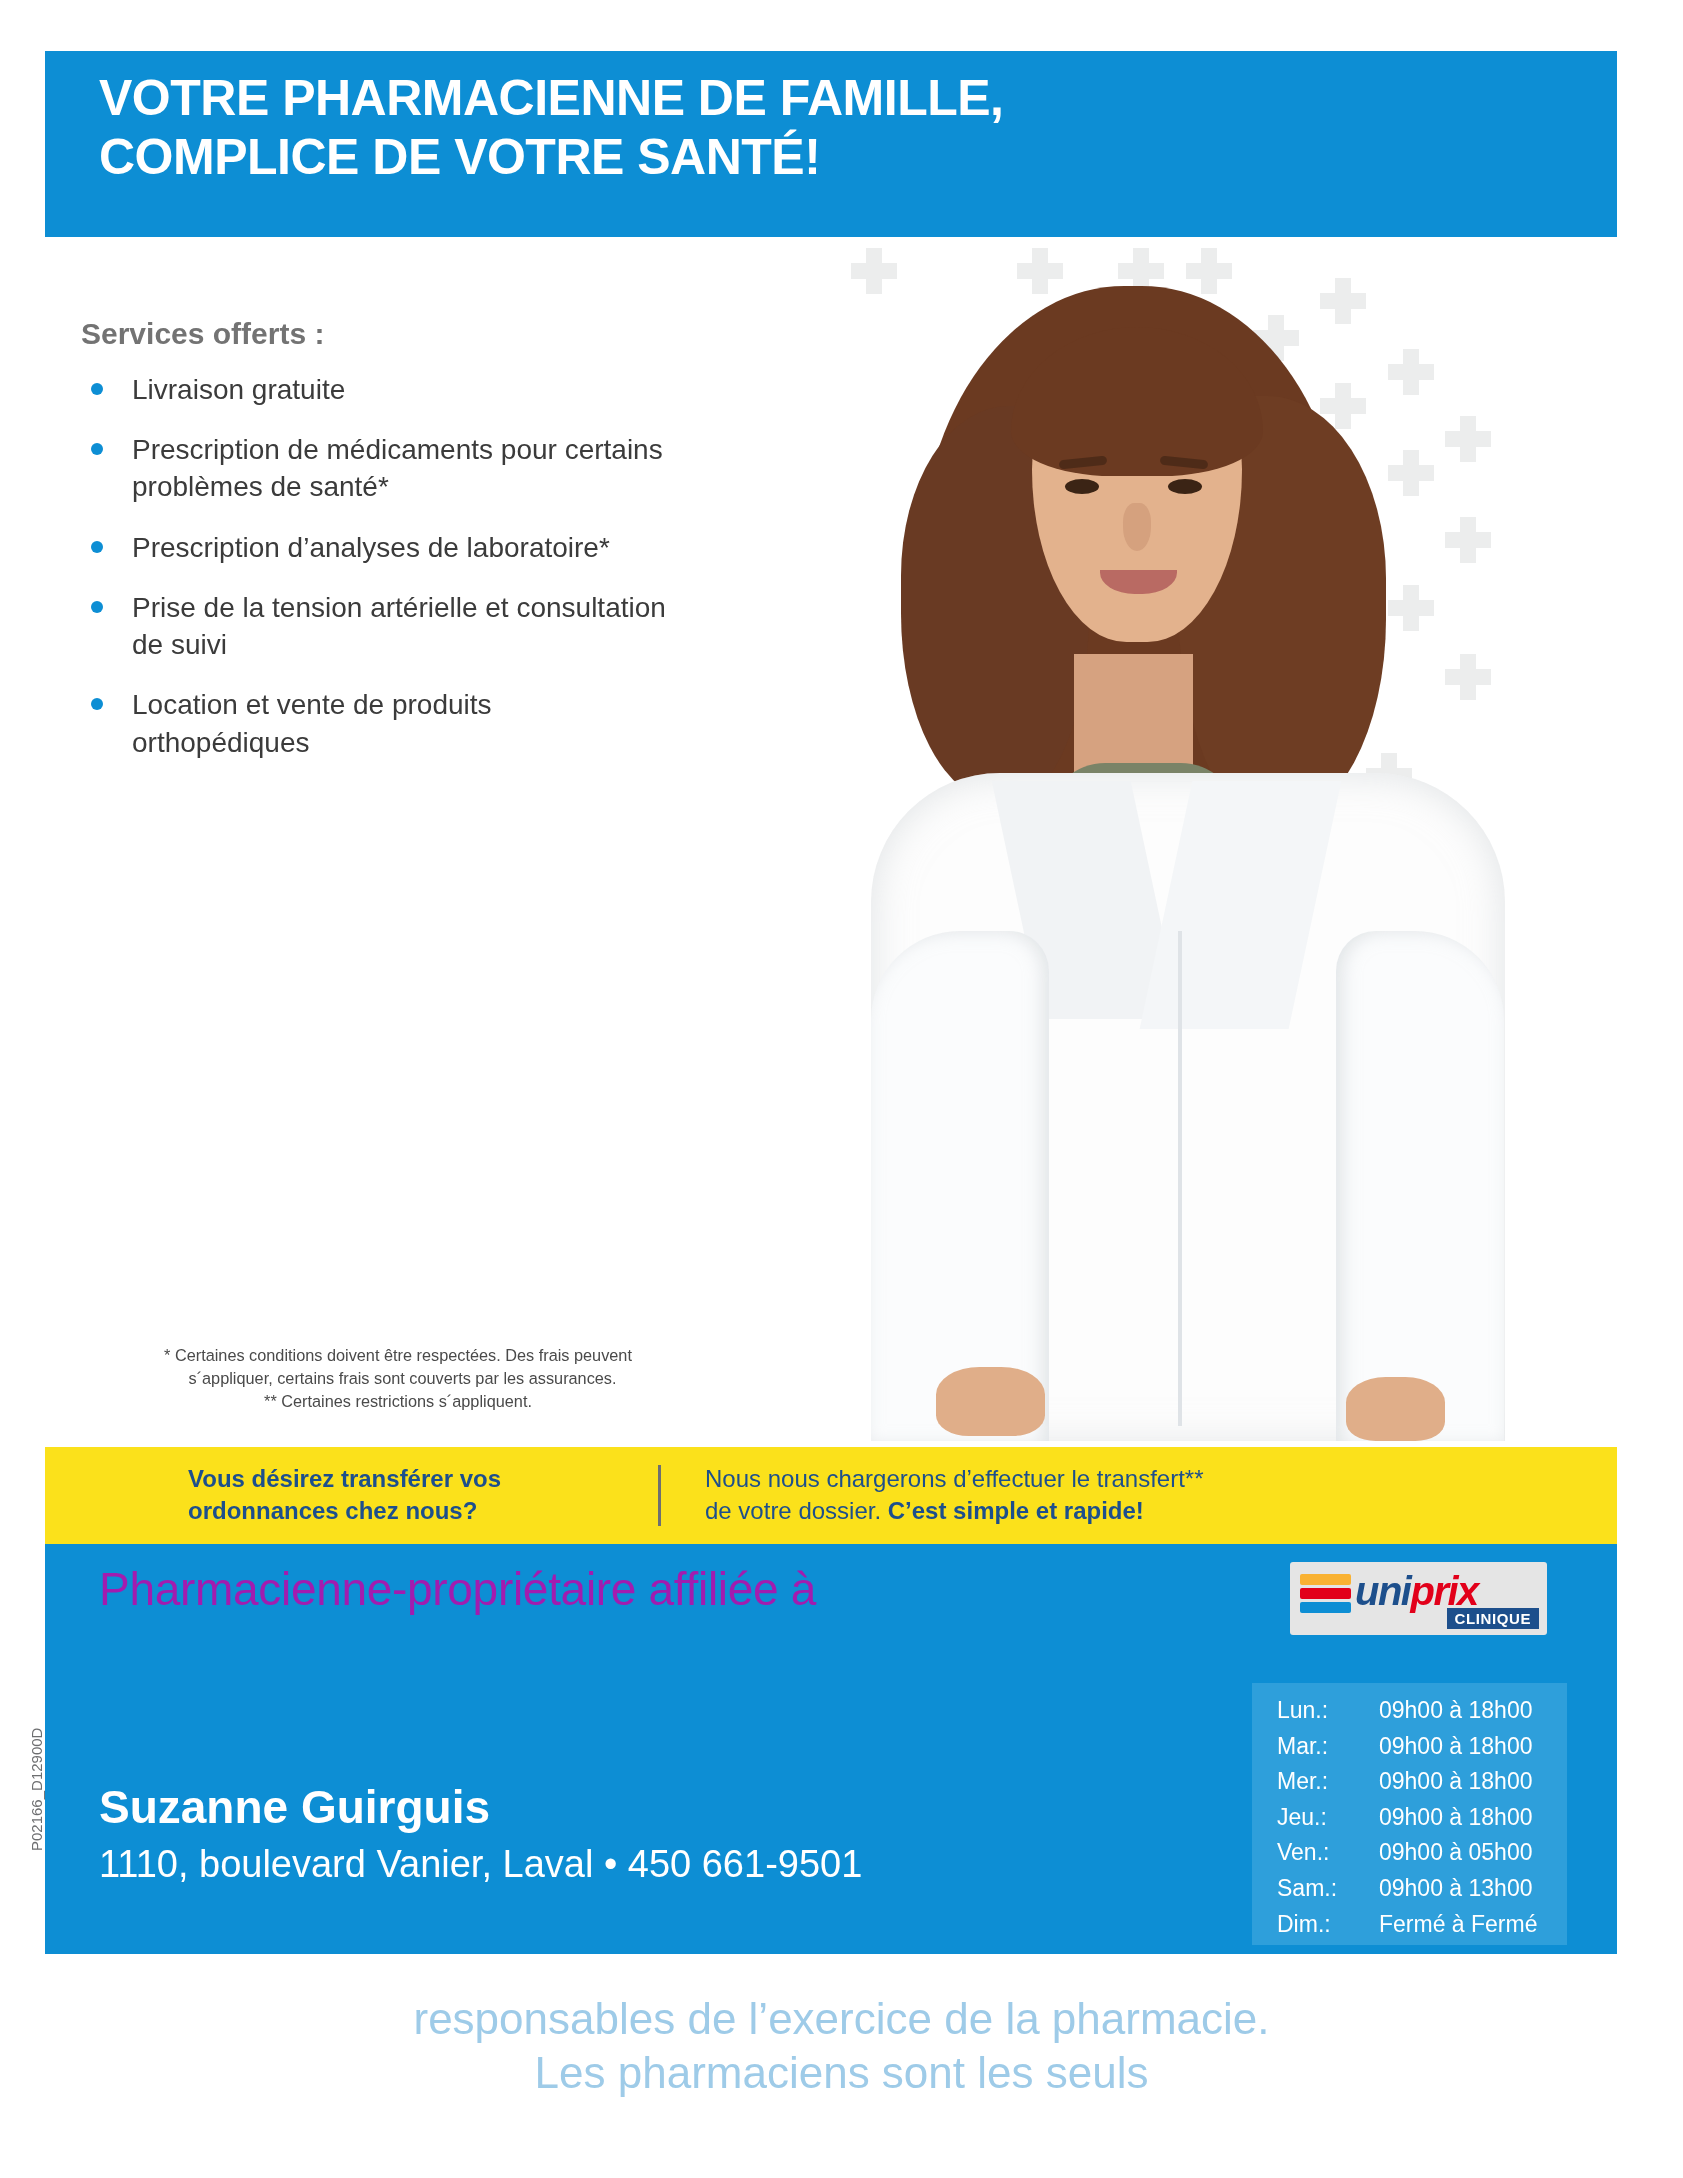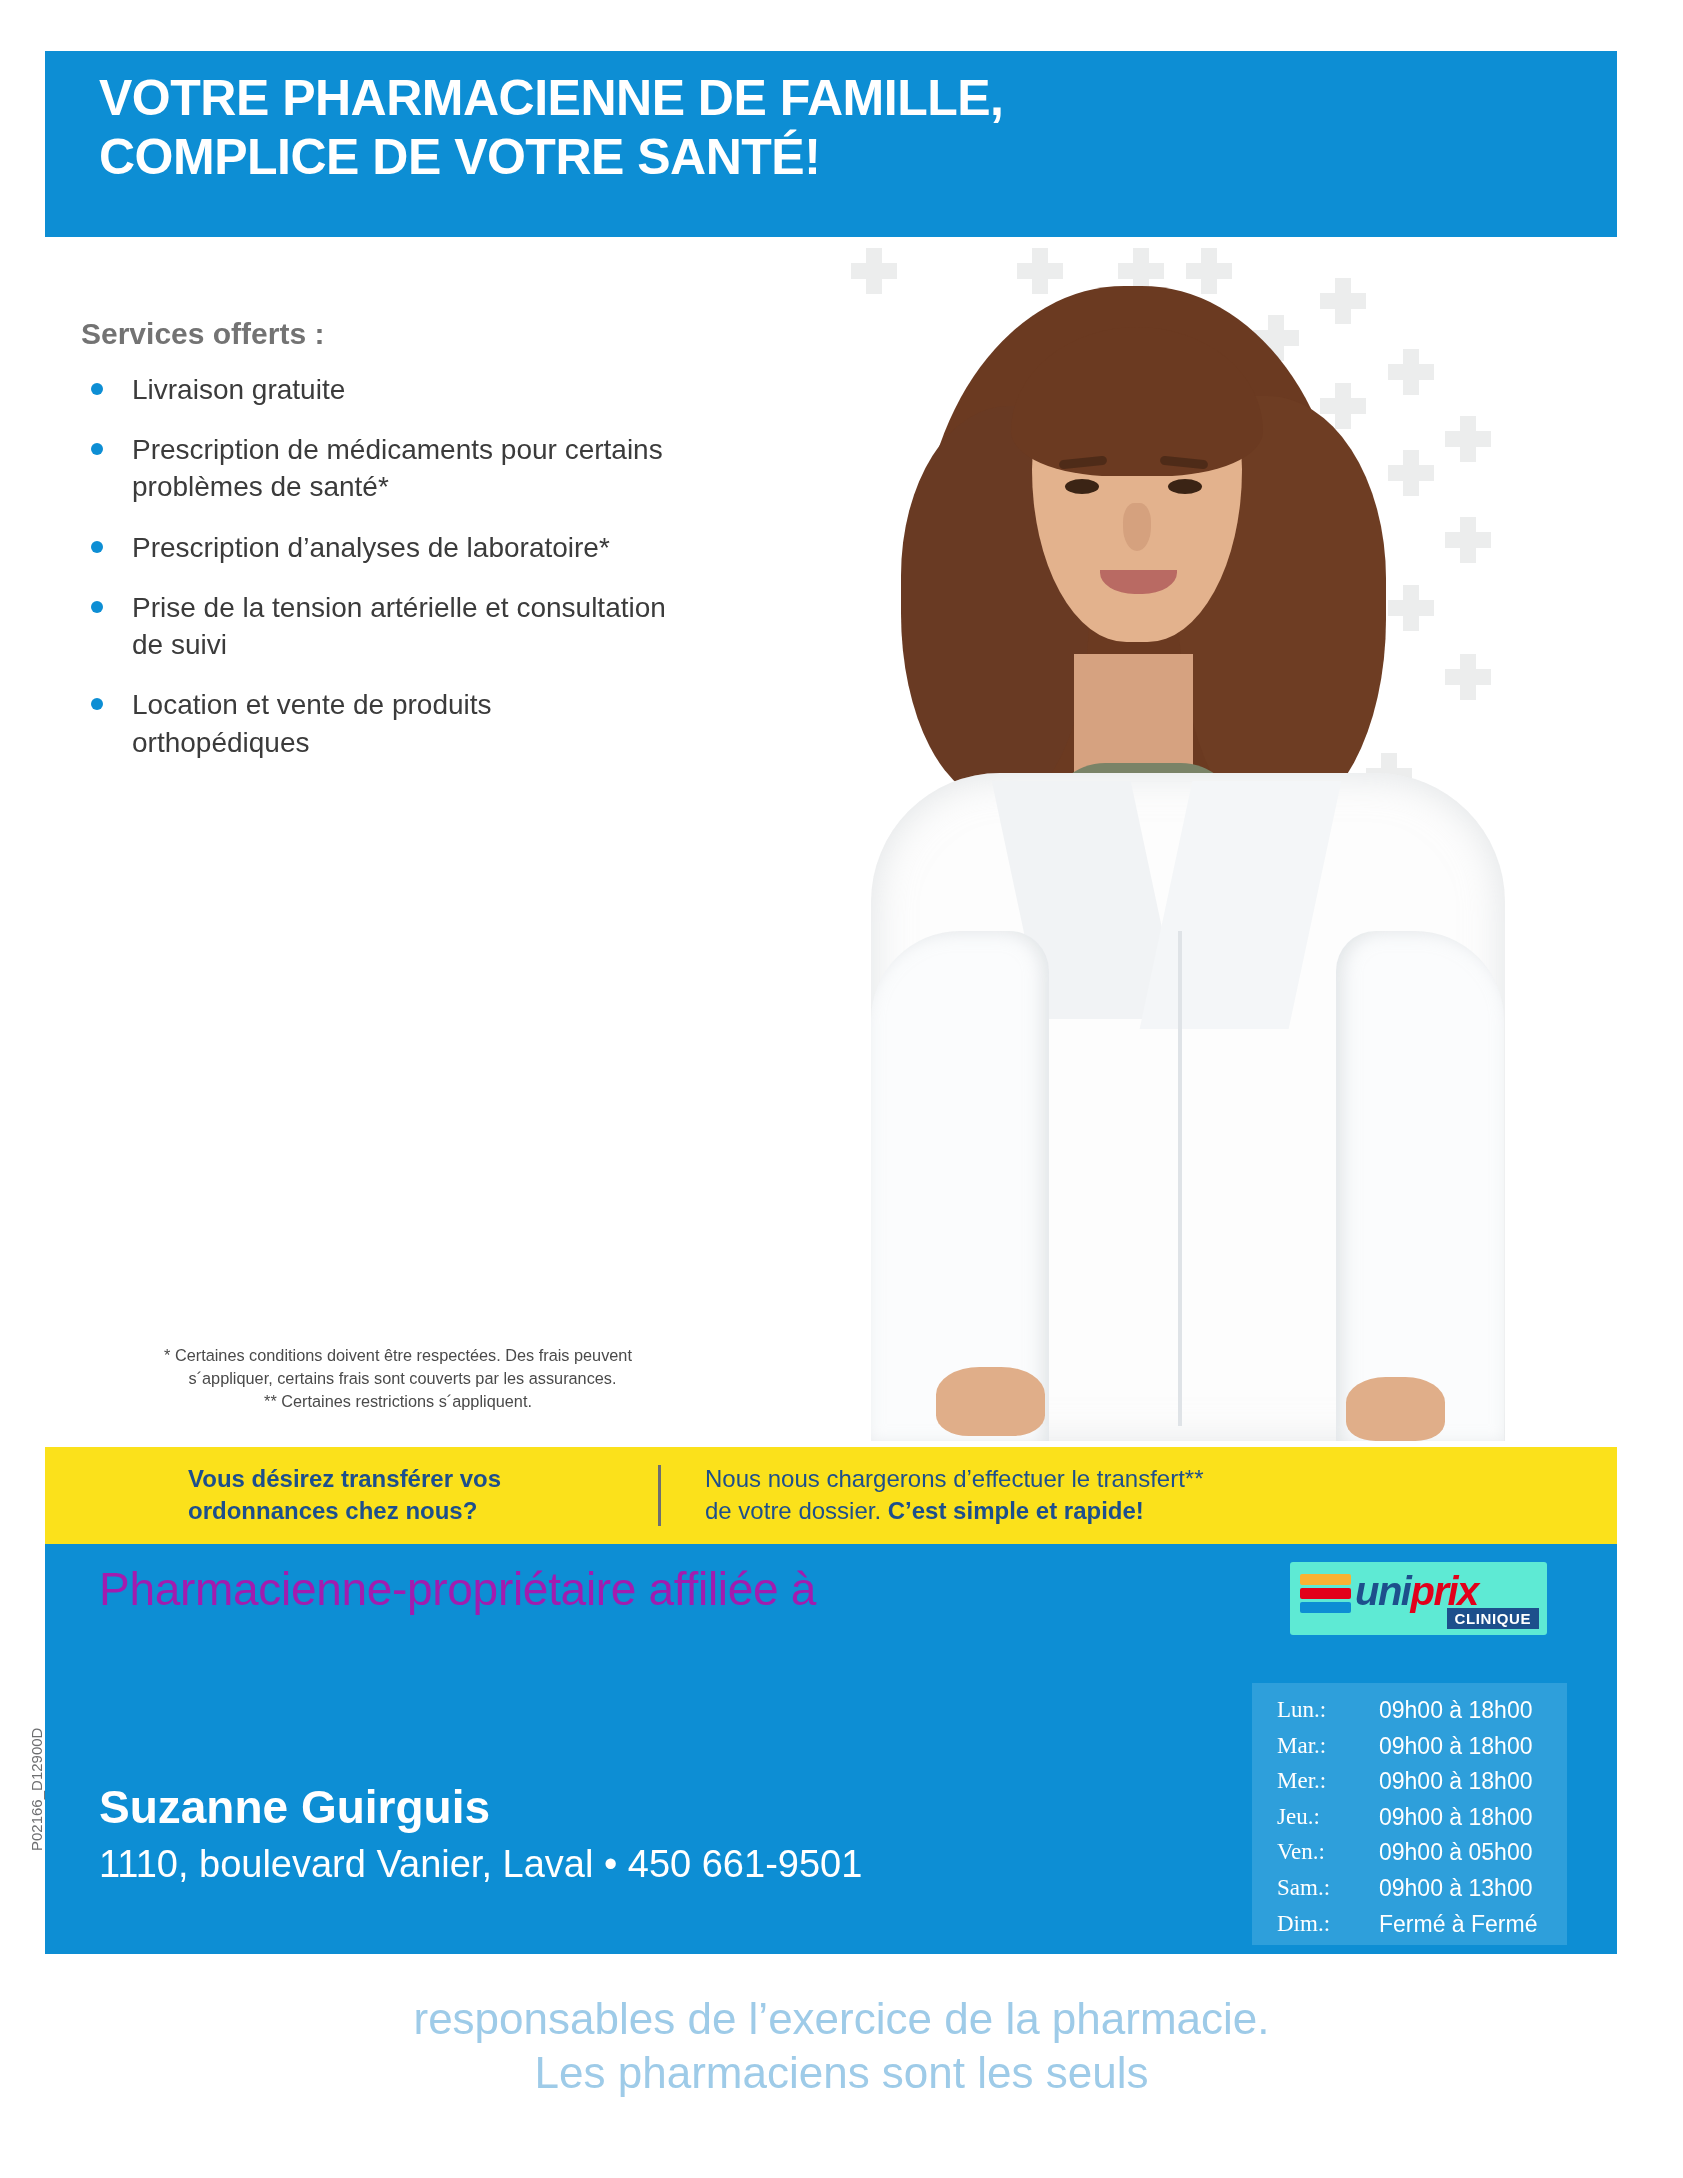--- a/index.html
+++ b/index.html
@@ -315,21 +315,21 @@
     font-size: 46px;
     color: #a21caf;
     letter-spacing: -0.3px;
   }
   .logo-box {
     position: absolute;
     left: 1290px;
     top: 1562px;
     width: 257px;
     height: 73px;
-    background: #5eead4;
+    background: #e5e5e5;
     border-radius: 3px;
   }
   .logo-stripes {
     position: absolute;
     left: 10px; top: 12px;
     width: 51px; height: 40px;
   }
   .logo-stripes div { height: 11px; margin-bottom: 3px; border-radius: 2px; }
   .logo-word {
     position: absolute;
@@ -388,21 +388,20 @@
   }
   .hours-row {
     position: absolute;
     left: 0; width: 315px;
     font-size: 23px;
     color: #ffffff;
   }
   .hours-row .day {
     position: absolute;
     left: 25px;
-    font-family: Liberation Serif, serif;
   }
   .hours-row .time {
     position: absolute;
     left: 127px;
     text-align: right;
   }
 
   
   .side-code {
     position: absolute;

